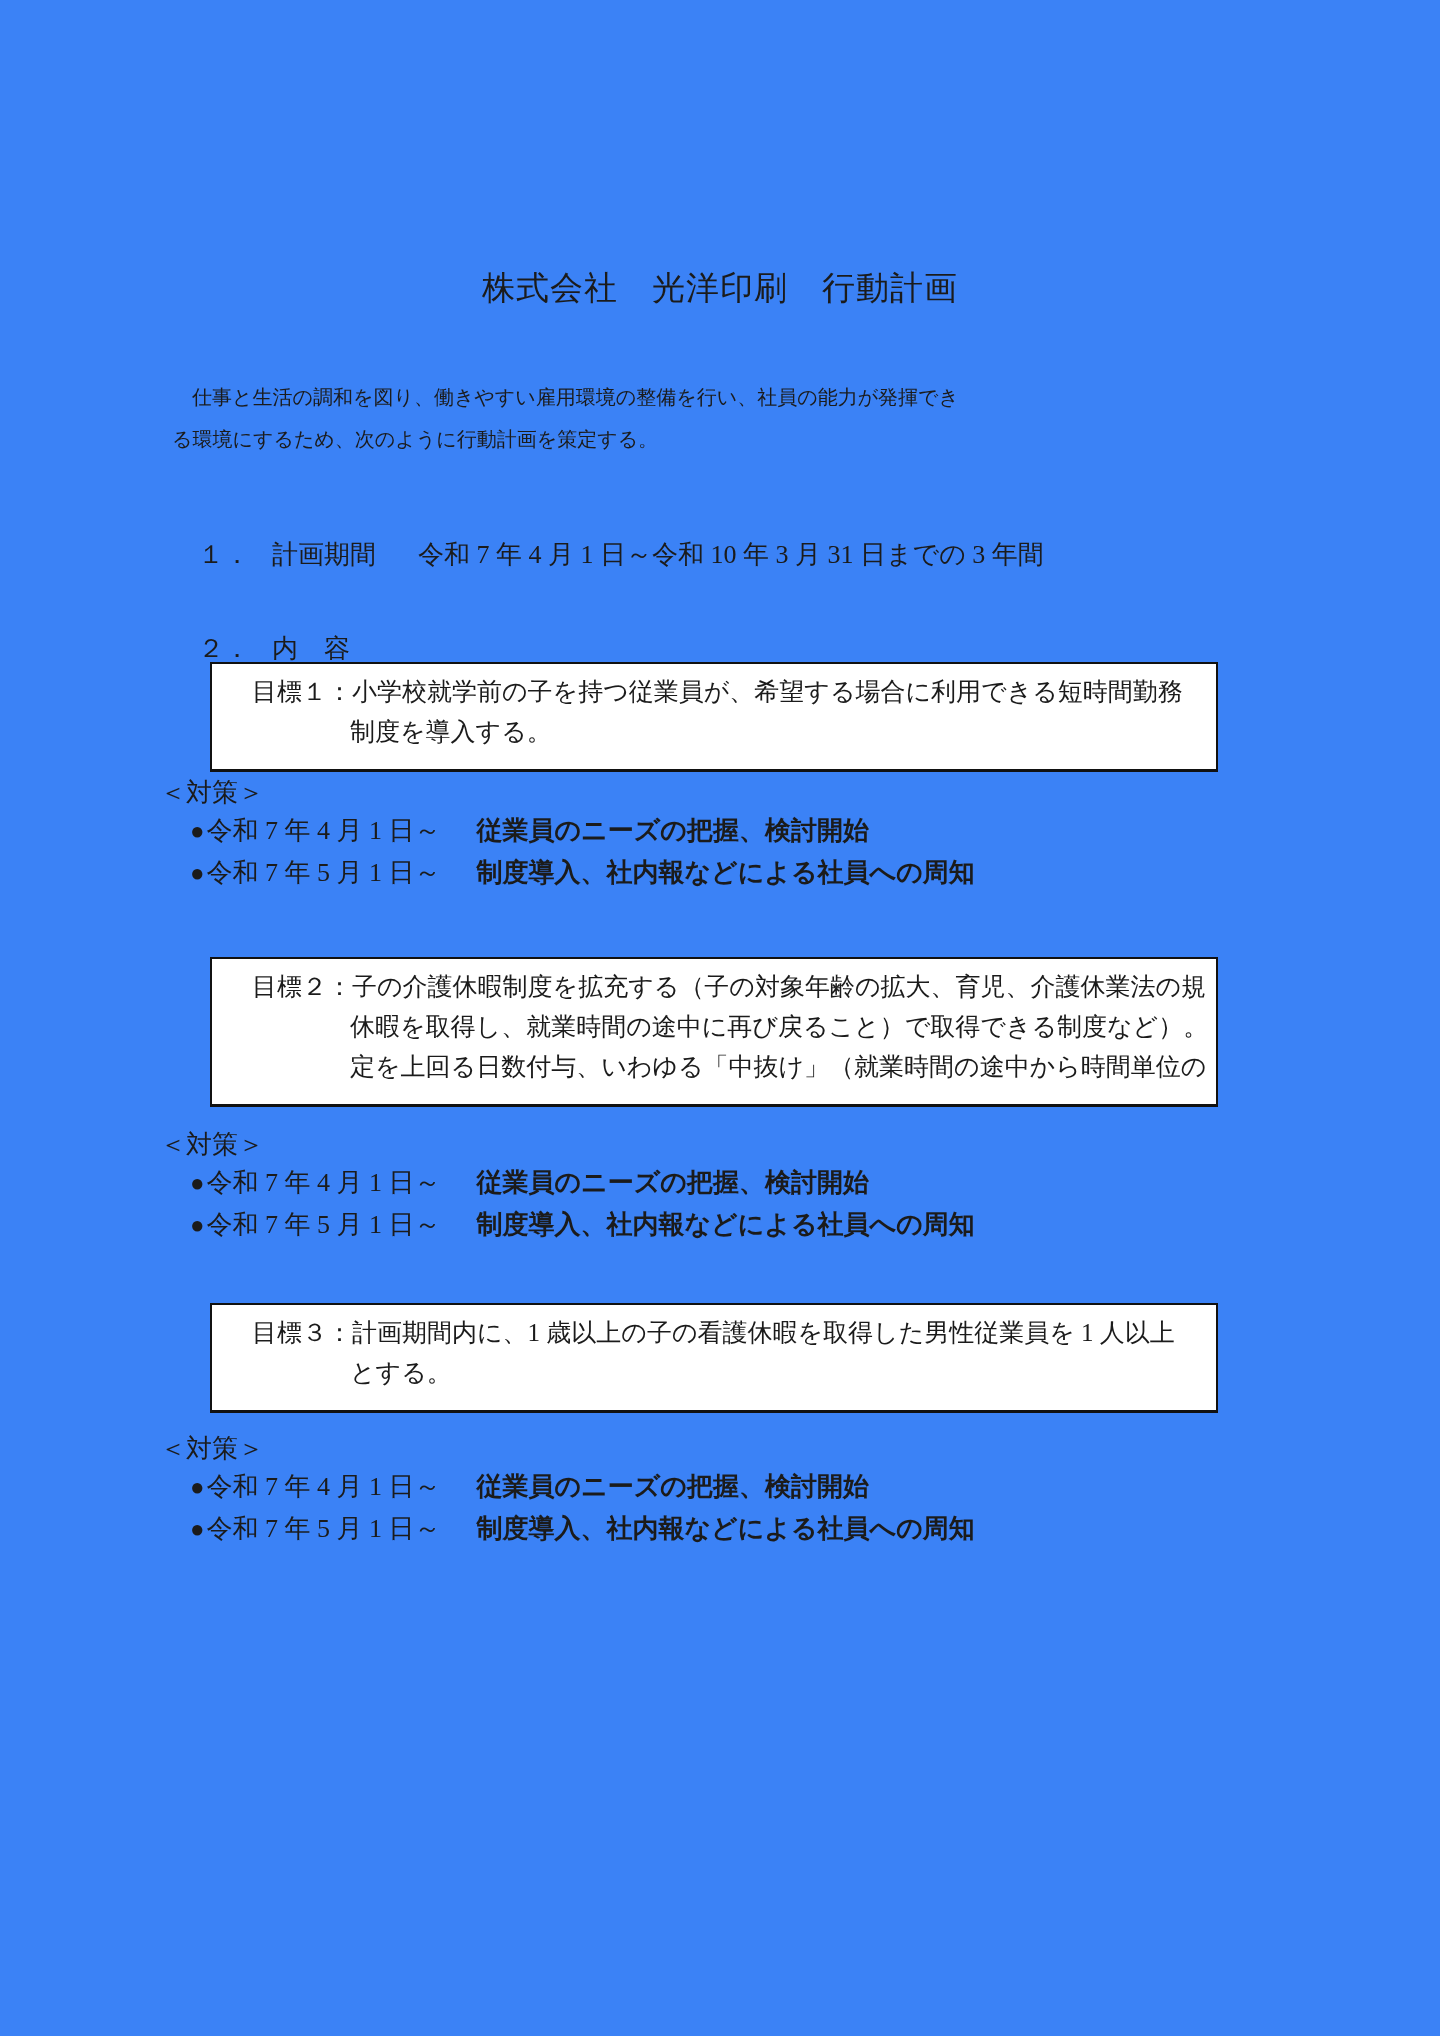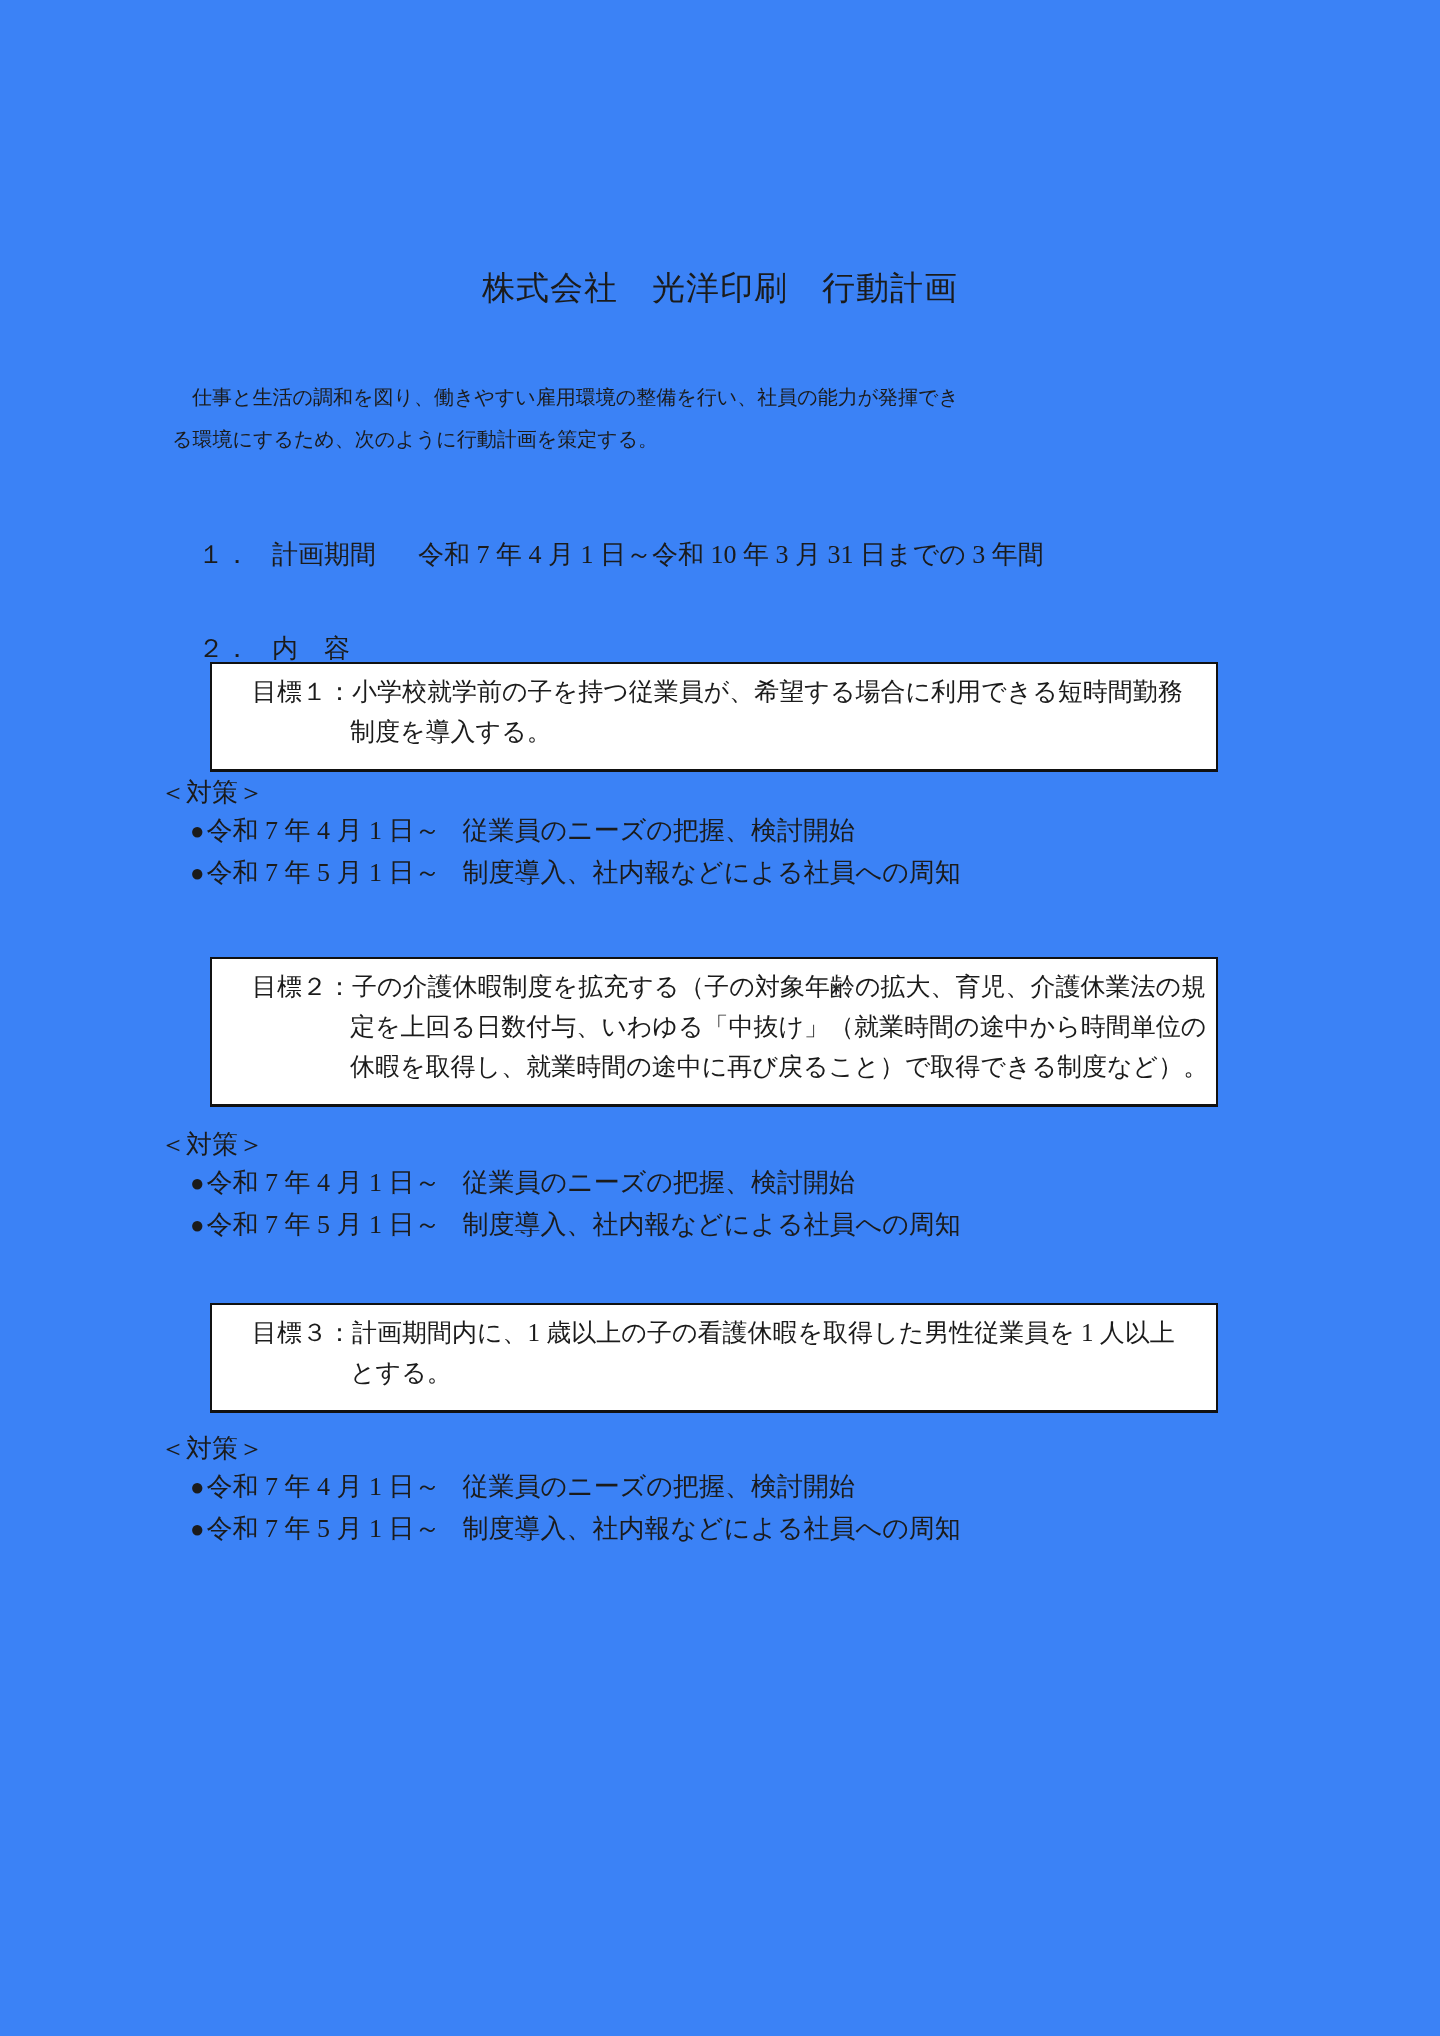--- a/index.html
+++ b/index.html
@@ -43,21 +43,21 @@
   .goal-line.cont{padding-left:138px;}
 
   .measures{position:absolute;left:160px;font-size:26px;}
   .measures.m1{top:776px;}
   .measures.m2{top:1128px;}
   .measures.m3{top:1432px;}
   .measures-heading{line-height:34px;white-space:pre;}
   .bullet-line{margin-left:30px;line-height:42px;white-space:pre;}
   .bullet-line .bullet{font-size:24px;}
   .bullet-date{margin-left:2px;}
-  .bullet-action{margin-left:22px;}
+  .bullet-action{margin-left:36px;font-weight:bold;}
 </style>
 </head>
 <body>
 
 <div class="page">
 
   <div class="doc-title">株式会社　光洋印刷　行動計画</div>
 
   <div class="intro">
     <div class="line">　仕事と生活の調和を図り、働きやすい雇用環境の整備を行い、社員の能力が発揮でき</div>
@@ -78,22 +78,22 @@
   </div>
 
   <div class="measures m1">
     <div class="measures-heading">＜対策＞</div>
     <div class="bullet-line"><span class="bullet">●</span><span class="bullet-date">令和 7 年 4 月 1 日～</span><span class="bullet-action">従業員のニーズの把握、検討開始</span></div>
     <div class="bullet-line"><span class="bullet">●</span><span class="bullet-date">令和 7 年 5 月 1 日～</span><span class="bullet-action">制度導入、社内報などによる社員への周知</span></div>
   </div>
 
   <div class="goal-box g2">
     <div class="goal-line first"><span>目標２：</span><span>子の介護休暇制度を拡充する（子の対象年齢の拡大、育児、介護休業法の規</span></div>
+    <div class="goal-line cont">休暇を取得し、就業時間の途中に再び戻ること）で取得できる制度など）。</div>
     <div class="goal-line cont">定を上回る日数付与、いわゆる「中抜け」（就業時間の途中から時間単位の</div>
-    <div class="goal-line cont">休暇を取得し、就業時間の途中に再び戻ること）で取得できる制度など）。</div>
   </div>
 
   <div class="measures m2">
     <div class="measures-heading">＜対策＞</div>
     <div class="bullet-line"><span class="bullet">●</span><span class="bullet-date">令和 7 年 4 月 1 日～</span><span class="bullet-action">従業員のニーズの把握、検討開始</span></div>
     <div class="bullet-line"><span class="bullet">●</span><span class="bullet-date">令和 7 年 5 月 1 日～</span><span class="bullet-action">制度導入、社内報などによる社員への周知</span></div>
   </div>
 
   <div class="goal-box g3">
     <div class="goal-line first"><span>目標３：</span><span>計画期間内に、1 歳以上の子の看護休暇を取得した男性従業員を 1 人以上</span></div>

